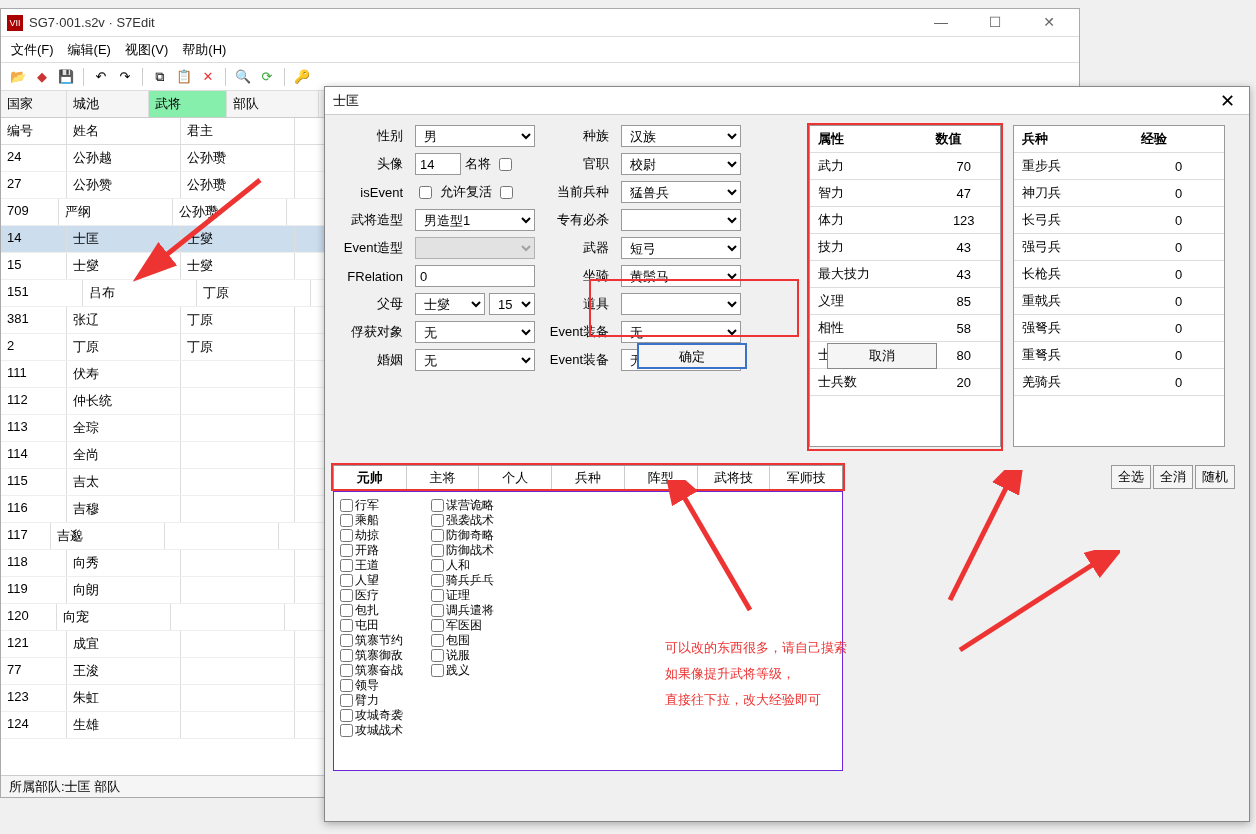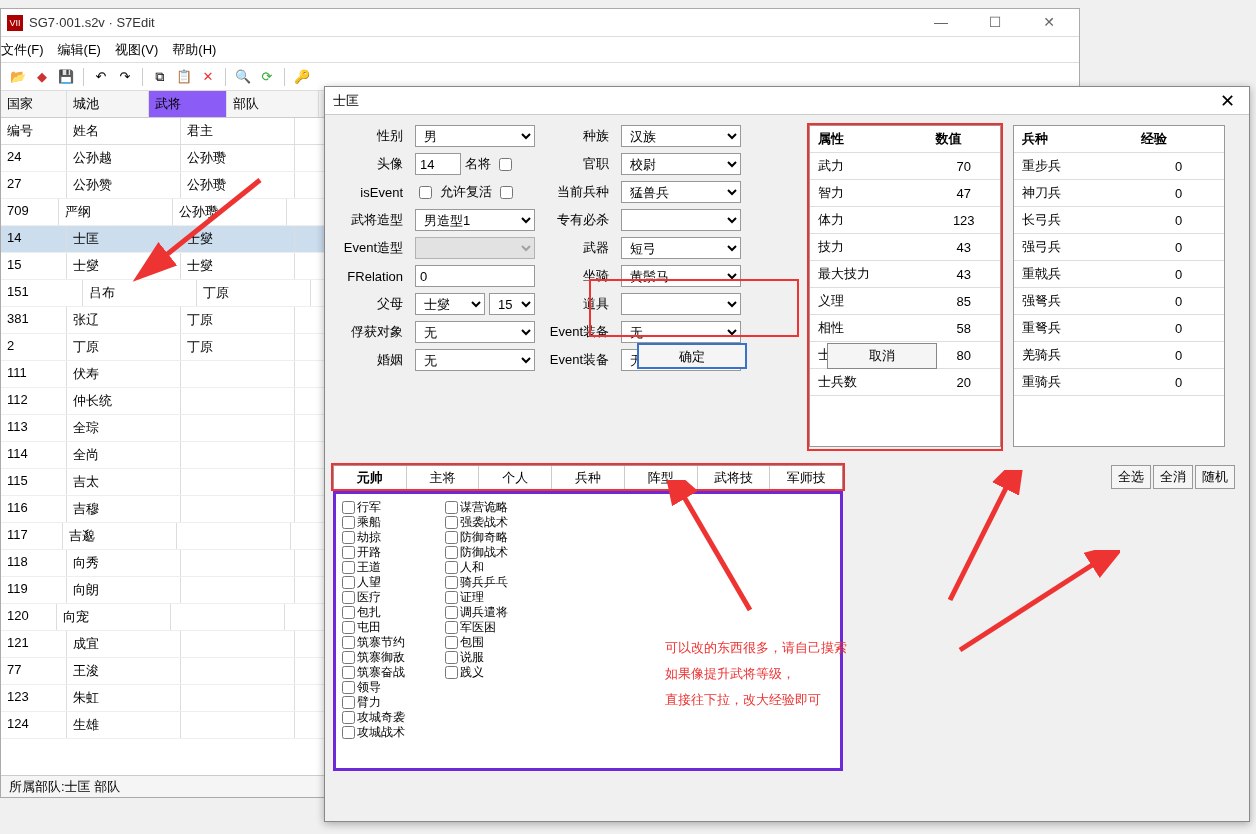--- a/index.html
+++ b/index.html
@@ -6,21 +6,21 @@
 body { background: #f0f0f0; width: 1256px; height: 834px; overflow: hidden; position: relative; }
 
 
 .main-window { position: absolute; left: 0; top: 8px; width: 1080px; height: 790px; background: #fff; border: 1px solid #aaa; }
 .title-bar { height: 28px; display: flex; align-items: center; padding: 0 6px; background: #fff; border-bottom: 1px solid #ddd; }
 .title-icon { width: 16px; height: 16px; background: #a00; margin-right: 6px; display: flex; align-items: center; justify-content: center; color: #fff; font-size: 9px; }
 .title-text { flex: 1; color: #333; }
 .win-controls { display: flex; gap: 18px; margin-right: 6px; }
 .win-btn { width: 36px; height: 18px; text-align: center; cursor: pointer; color: #666; font-size: 14px; }
 
-.menu-bar { height: 26px; display: flex; align-items: center; gap: 14px; padding: 0 0; border-bottom: 1px solid #ddd; }
+.menu-bar { height: 26px; display: flex; align-items: center; gap: 14px; padding: 0 10px; border-bottom: 1px solid #ddd; }
 .menu-item { cursor: pointer; }
 
 .toolbar { height: 28px; display: flex; align-items: center; gap: 6px; padding: 0 8px; border-bottom: 1px solid #ddd; }
 .tb-icon { width: 18px; height: 18px; display: inline-flex; align-items: center; justify-content: center; cursor: pointer; }
 .tb-sep { width: 1px; height: 18px; background: #ccc; margin: 0 2px; }
 
 
 .list-header { display: flex; background: #f5f5f5; border-bottom: 1px solid #ccc; }
 .list-header .col, .list-header2 .col, .list-row .col { padding: 4px 6px; border-right: 1px solid #ddd; overflow: hidden; white-space: nowrap; }
 .list-header2 { display: flex; background: #fff; border-bottom: 1px solid #ddd; }
@@ -55,21 +55,21 @@
 
 
 .troop-wrap { position: absolute; left: 688px; top: 10px; width: 212px; height: 322px; background: #fff; border: 1px solid #999; overflow-y: scroll; }
 
 
 .tabs { position: absolute; left: 8px; top: 350px; width: 510px; display: flex; background: #fff; border: 1px solid #999; }
 .tab { flex: 1; text-align: center; padding: 3px 16px; cursor: pointer; border-right: 1px solid #ccc; }
 .tab.active { background: #fff; font-weight: bold; }
 .tab:last-child { border-right: none; }
 
-.skill-area { position: absolute; left: 8px; top: 376px; width: 510px; height: 280px; background: #fff; border: 3px solid #6d28d9; padding: 6px; display: flex; gap: 40px; }
+.skill-area { position: absolute; left: 8px; top: 376px; width: 510px; height: 280px; background: #fff; border: 1px solid #6d28d9; padding: 6px; display: flex; gap: 28px; }
 .skill-col { display: flex; flex-direction: column; gap: 1px; }
 .skill-item { display: flex; align-items: center; gap: 2px; font-size: 12px; line-height: 14px; }
 .skill-item input { margin: 0; }
 
 .side-btns { position: absolute; right: 14px; top: 350px; display: flex; gap: 2px; }
 .side-btn { padding: 2px 6px; border: 1px solid #999; background: #f5f5f5; cursor: pointer; }
 
 
 .dlg-footer { position: absolute; bottom: 12px; left: 0; right: 0; display: flex; justify-content: center; gap: 80px; }
 .dlg-btn { width: 110px; height: 26px; border: 1px solid #888; background: #f5f5f5; cursor: pointer; text-align: center; line-height: 24px; }
@@ -112,21 +112,21 @@
     <span class="tb-sep"></span>
     <span class="tb-icon">🔍</span>
     <span class="tb-icon" style="color:#3a3">⟳</span>
     <span class="tb-sep"></span>
     <span class="tb-icon" style="color:#cc3">🔑</span>
   </div>
 
   <div class="list-header">
     <div class="col" style="width:66px">国家</div>
     <div class="col" style="width:82px">城池</div>
-    <div class="col" style="width:78px;background:#8b5cf6">武将</div>
+    <div class="col" style="width:78px;background:#86efac">武将</div>
     <div class="col" style="width:92px">部队</div>
     <div class="col" style="width:30px">卫</div>
   </div>
   <div class="list-header2">
     <div class="col" style="width:66px">编号</div>
     <div class="col" style="width:114px">姓名</div>
     <div class="col" style="width:114px">君主</div>
   </div>
   <div class="list-body" id="list-body">
       <div class="list-row">
@@ -193,21 +193,21 @@
         <div class="col" style="width:66px">115</div>
         <div class="col" style="width:114px">吉太</div>
         <div class="col" style="width:114px"></div>
       </div>
       <div class="list-row">
         <div class="col" style="width:66px">116</div>
         <div class="col" style="width:114px">吉穆</div>
         <div class="col" style="width:114px"></div>
       </div>
       <div class="list-row">
-        <div class="col" style="width:62px">117</div>
+        <div class="col" style="width:50px">117</div>
         <div class="col" style="width:114px">吉邈</div>
         <div class="col" style="width:114px"></div>
       </div>
       <div class="list-row">
         <div class="col" style="width:66px">118</div>
         <div class="col" style="width:114px">向秀</div>
         <div class="col" style="width:114px"></div>
       </div>
       <div class="list-row">
         <div class="col" style="width:66px">119</div>
@@ -377,37 +377,37 @@
             </tr>
             <tr>
               <td>长弓兵</td>
               <td class="val">0</td>
             </tr>
             <tr>
               <td>强弓兵</td>
               <td class="val">0</td>
             </tr>
             <tr>
+              <td>长枪兵</td>
+              <td class="val">0</td>
+            </tr>
+            <tr>
               <td>重戟兵</td>
               <td class="val">0</td>
             </tr>
             <tr>
               <td>强弩兵</td>
               <td class="val">0</td>
             </tr>
             <tr>
               <td>重弩兵</td>
               <td class="val">0</td>
             </tr>
             <tr>
               <td>羌骑兵</td>
-              <td class="val">0</td>
-            </tr>
-            <tr>
-              <td>重骑兵</td>
               <td class="val">0</td>
             </tr>
           </tbody>
         </table>
     </div>
 
     <div class="tabs" id="tabs">
         <div class="tab active">元帅</div>
         <div class="tab ">主将</div>
         <div class="tab ">个人</div>

